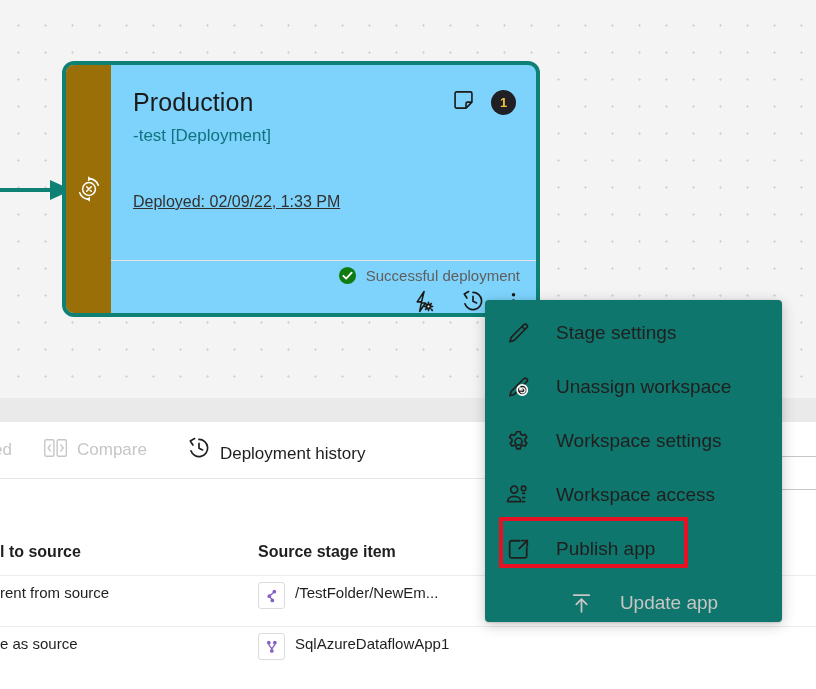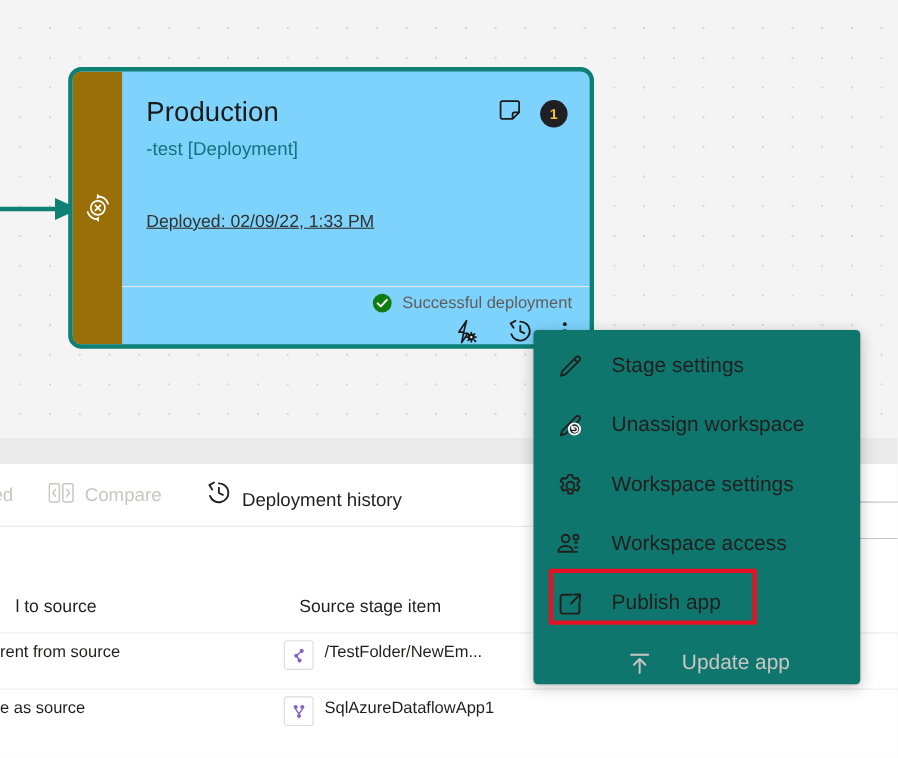--- a/index.html
+++ b/index.html
@@ -84,23 +84,22 @@
   }
   #search-box-2{
     position:absolute;right:26px;top:34px;width:14px;height:32px;
     border:1px solid #d8d6d4;border-radius:4px;background:#fff;
   }
 
   
   #table{position:absolute;left:0;top:81px;width:816px;}
   .th-row{height:96px;position:relative;}
   .th{
-    position:absolute;bottom:14px;font-size:16px;font-weight:400;color:#201f1e;
+    position:absolute;bottom:14px;font-size:16px;font-weight:700;color:#201f1e;
     white-space:nowrap;
-    padding-left:14px;
   }
   .tr{
     height:50px;border-top:1px solid #ececec;position:relative;
   }
   .cell{
     position:absolute;top:8px;font-size:15px;color:#201f1e;white-space:nowrap;
   }
   .item-chip{
     position:absolute;top:6px;width:25px;height:25px;border:1px solid #dcdcdc;
     border-radius:3px;background:#fff;display:flex;align-items:center;justify-content:center;

